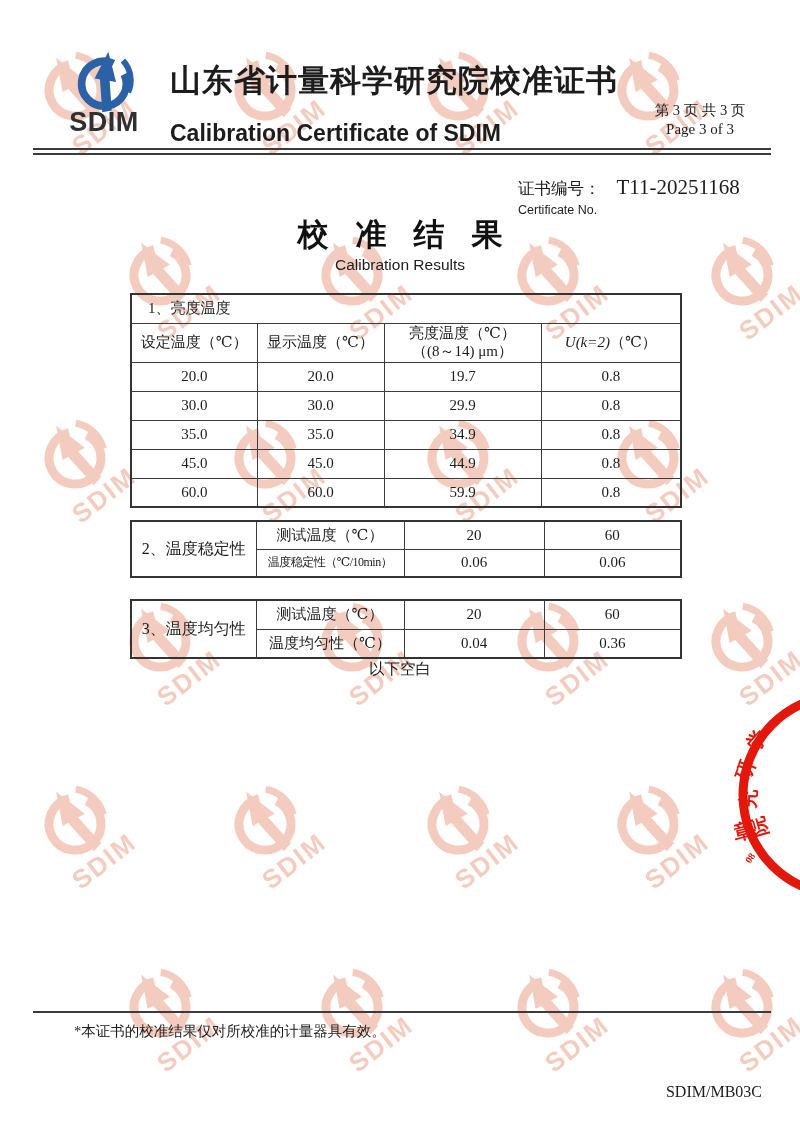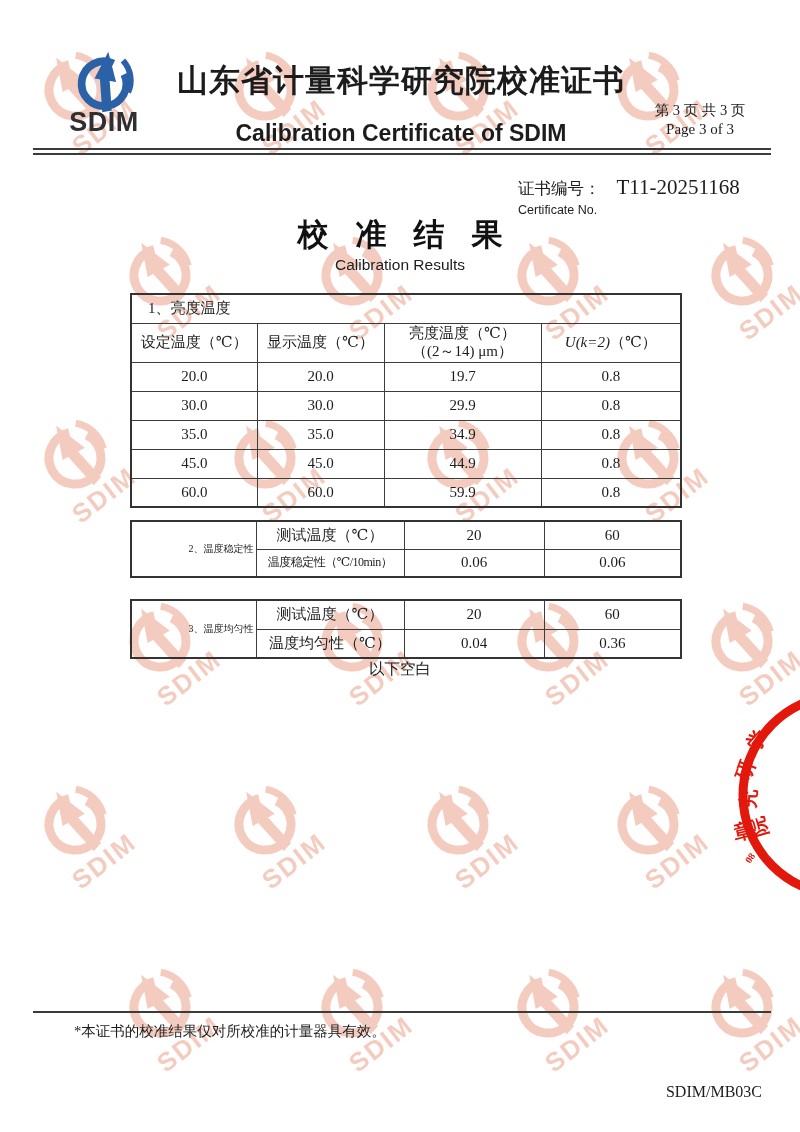--- a/index.html
+++ b/index.html
@@ -20,21 +20,21 @@
   .content{position:relative; z-index:1;}
 
   
   .logo{position:absolute; left:60px; top:50px; width:88px; text-align:center;}
   .logo svg{display:block; margin:0 auto;}
   .logo-text{
     font-family:"Liberation Sans","DejaVu Sans",sans-serif;
     font-weight:bold; font-size:27px; color:#2e2e33; letter-spacing:0.5px;
     margin-top:-7px; transform:scaleY(1.05);
   }
-  .title-block{position:absolute; left:170px; right:168px; top:60px; text-align:center;}
+  .title-block{position:absolute; left:170px; right:168px; top:60px; }
   .title-cn{font-size:31px; font-weight:700; letter-spacing:1px; white-space:nowrap;}
   .title-en{
     font-family:"Liberation Sans","DejaVu Sans",sans-serif;
     font-size:23px; font-weight:bold; margin-top:18px; white-space:nowrap;
   }
   .page-info{position:absolute; right:36px; top:101px; width:128px; text-align:center; line-height:19px;}
   .page-info .cn{font-size:14.5px;}
   .page-info .en{font-size:15px;}
 
   .rule-top{
@@ -73,21 +73,21 @@
   .t1 tr.cap{height:29px;}
   .t1 tr.cap td{text-align:left; padding-left:16px;}
   .t1 tr.head{height:39px; line-height:1.18;}
   .t1 tr.data{height:29px;padding-left:21px;}
   .ital{font-style:italic;}
 
   .t2{left:130px; top:520px; width:550px;}
   .t2 tr{height:28px;}
   .t3{left:130px; top:599px; width:550px;}
   .t3 tr{height:29px;}
-  td.lbl{font-size:10px;text-align:right;}
+  td.lbl{font-size:16px;}
   td.param-sm{font-size:12px; letter-spacing:-0.5px;}
 
   .blank-note{position:absolute; left:0; right:0; top:659px; text-align:center; font-size:15.5px;}
 
   
   .seal{position:absolute; left:734px; top:698px; z-index:2;}
   .seal text{
     fill:#e3180c; font-weight:bold; font-size:20px;
     text-anchor:middle; dominant-baseline:central;
     font-family:"Liberation Serif","DejaVu Serif",serif;
@@ -258,21 +258,21 @@
           </tr>
       <tr class="head">
         <th>
               <div>设定温度（℃）</div>
             </th>
         <th>
               <div>显示温度（℃）</div>
             </th>
         <th>
               <div>亮度温度（℃）</div>
-              <div>（(2～14) μm）</div>
+              <div>（(8～14) μm）</div>
             </th>
         <th><span class="ital">U(k=2)</span><span>（℃）</span></th>
       </tr>
       <tr class="data">
         <td>20.0</td>
         <td>20.0</td>
         <td>19.7</td>
         <td>0.8</td>
       </tr>
       <tr class="data">

